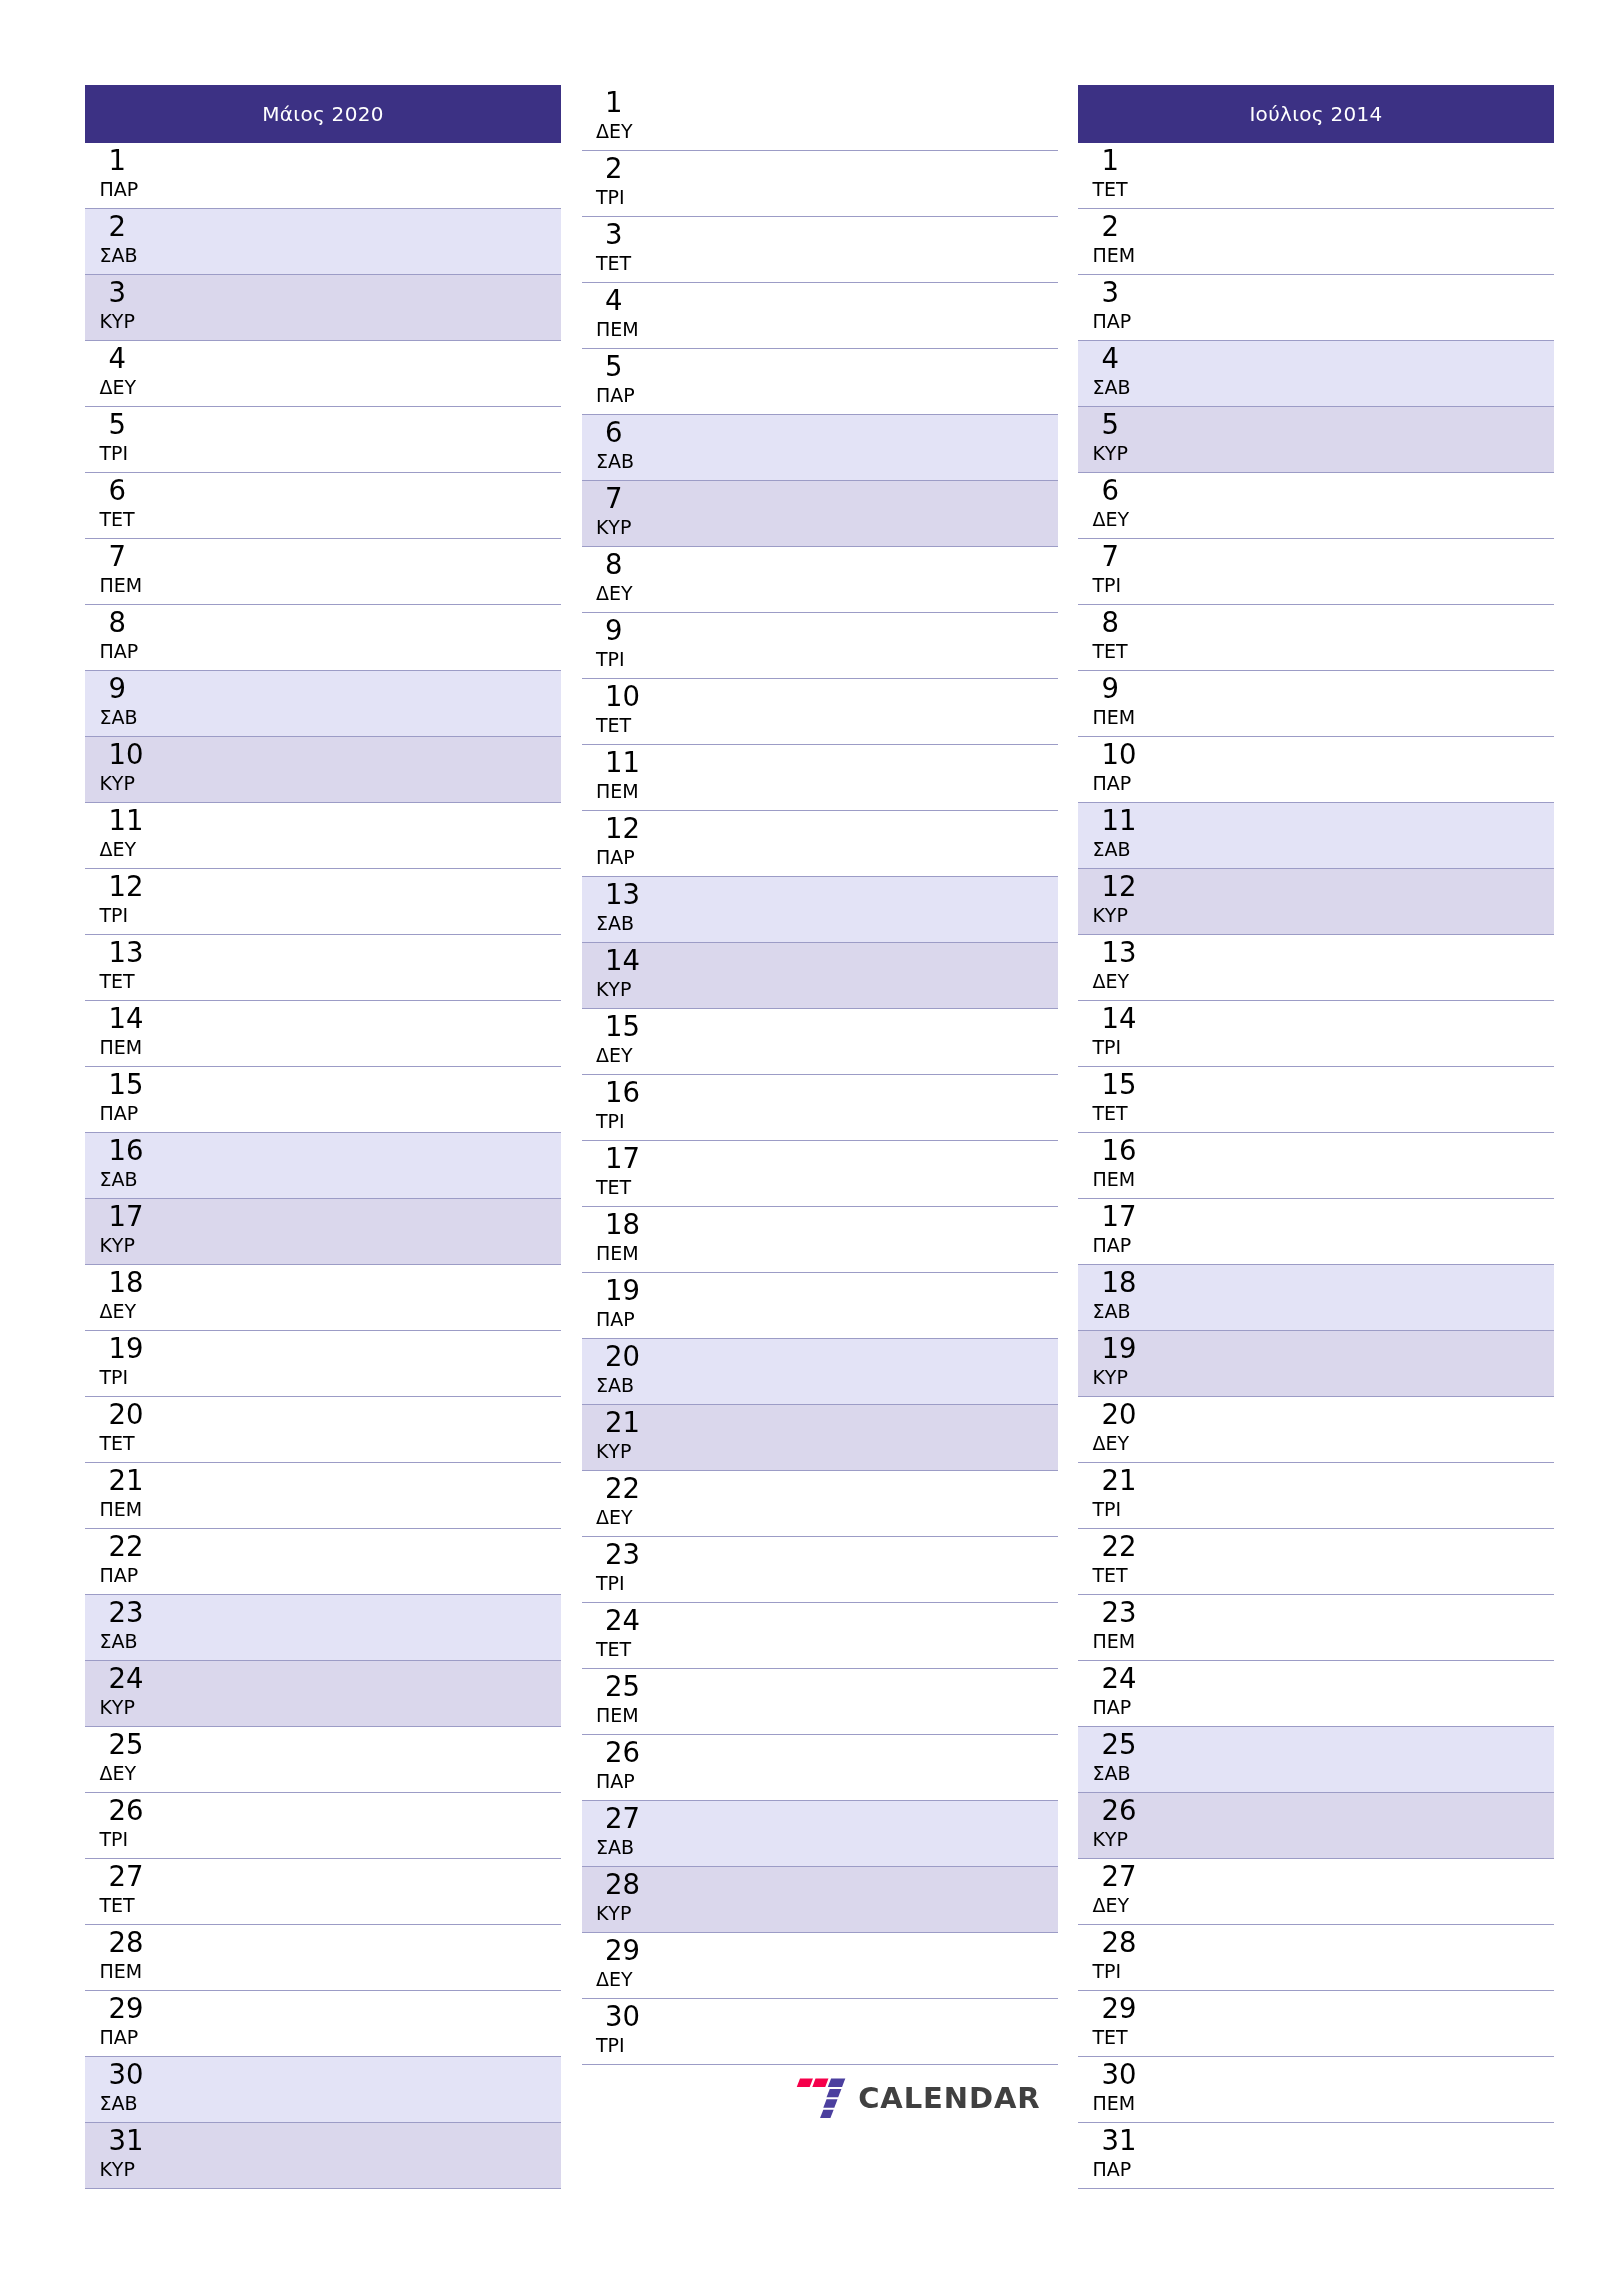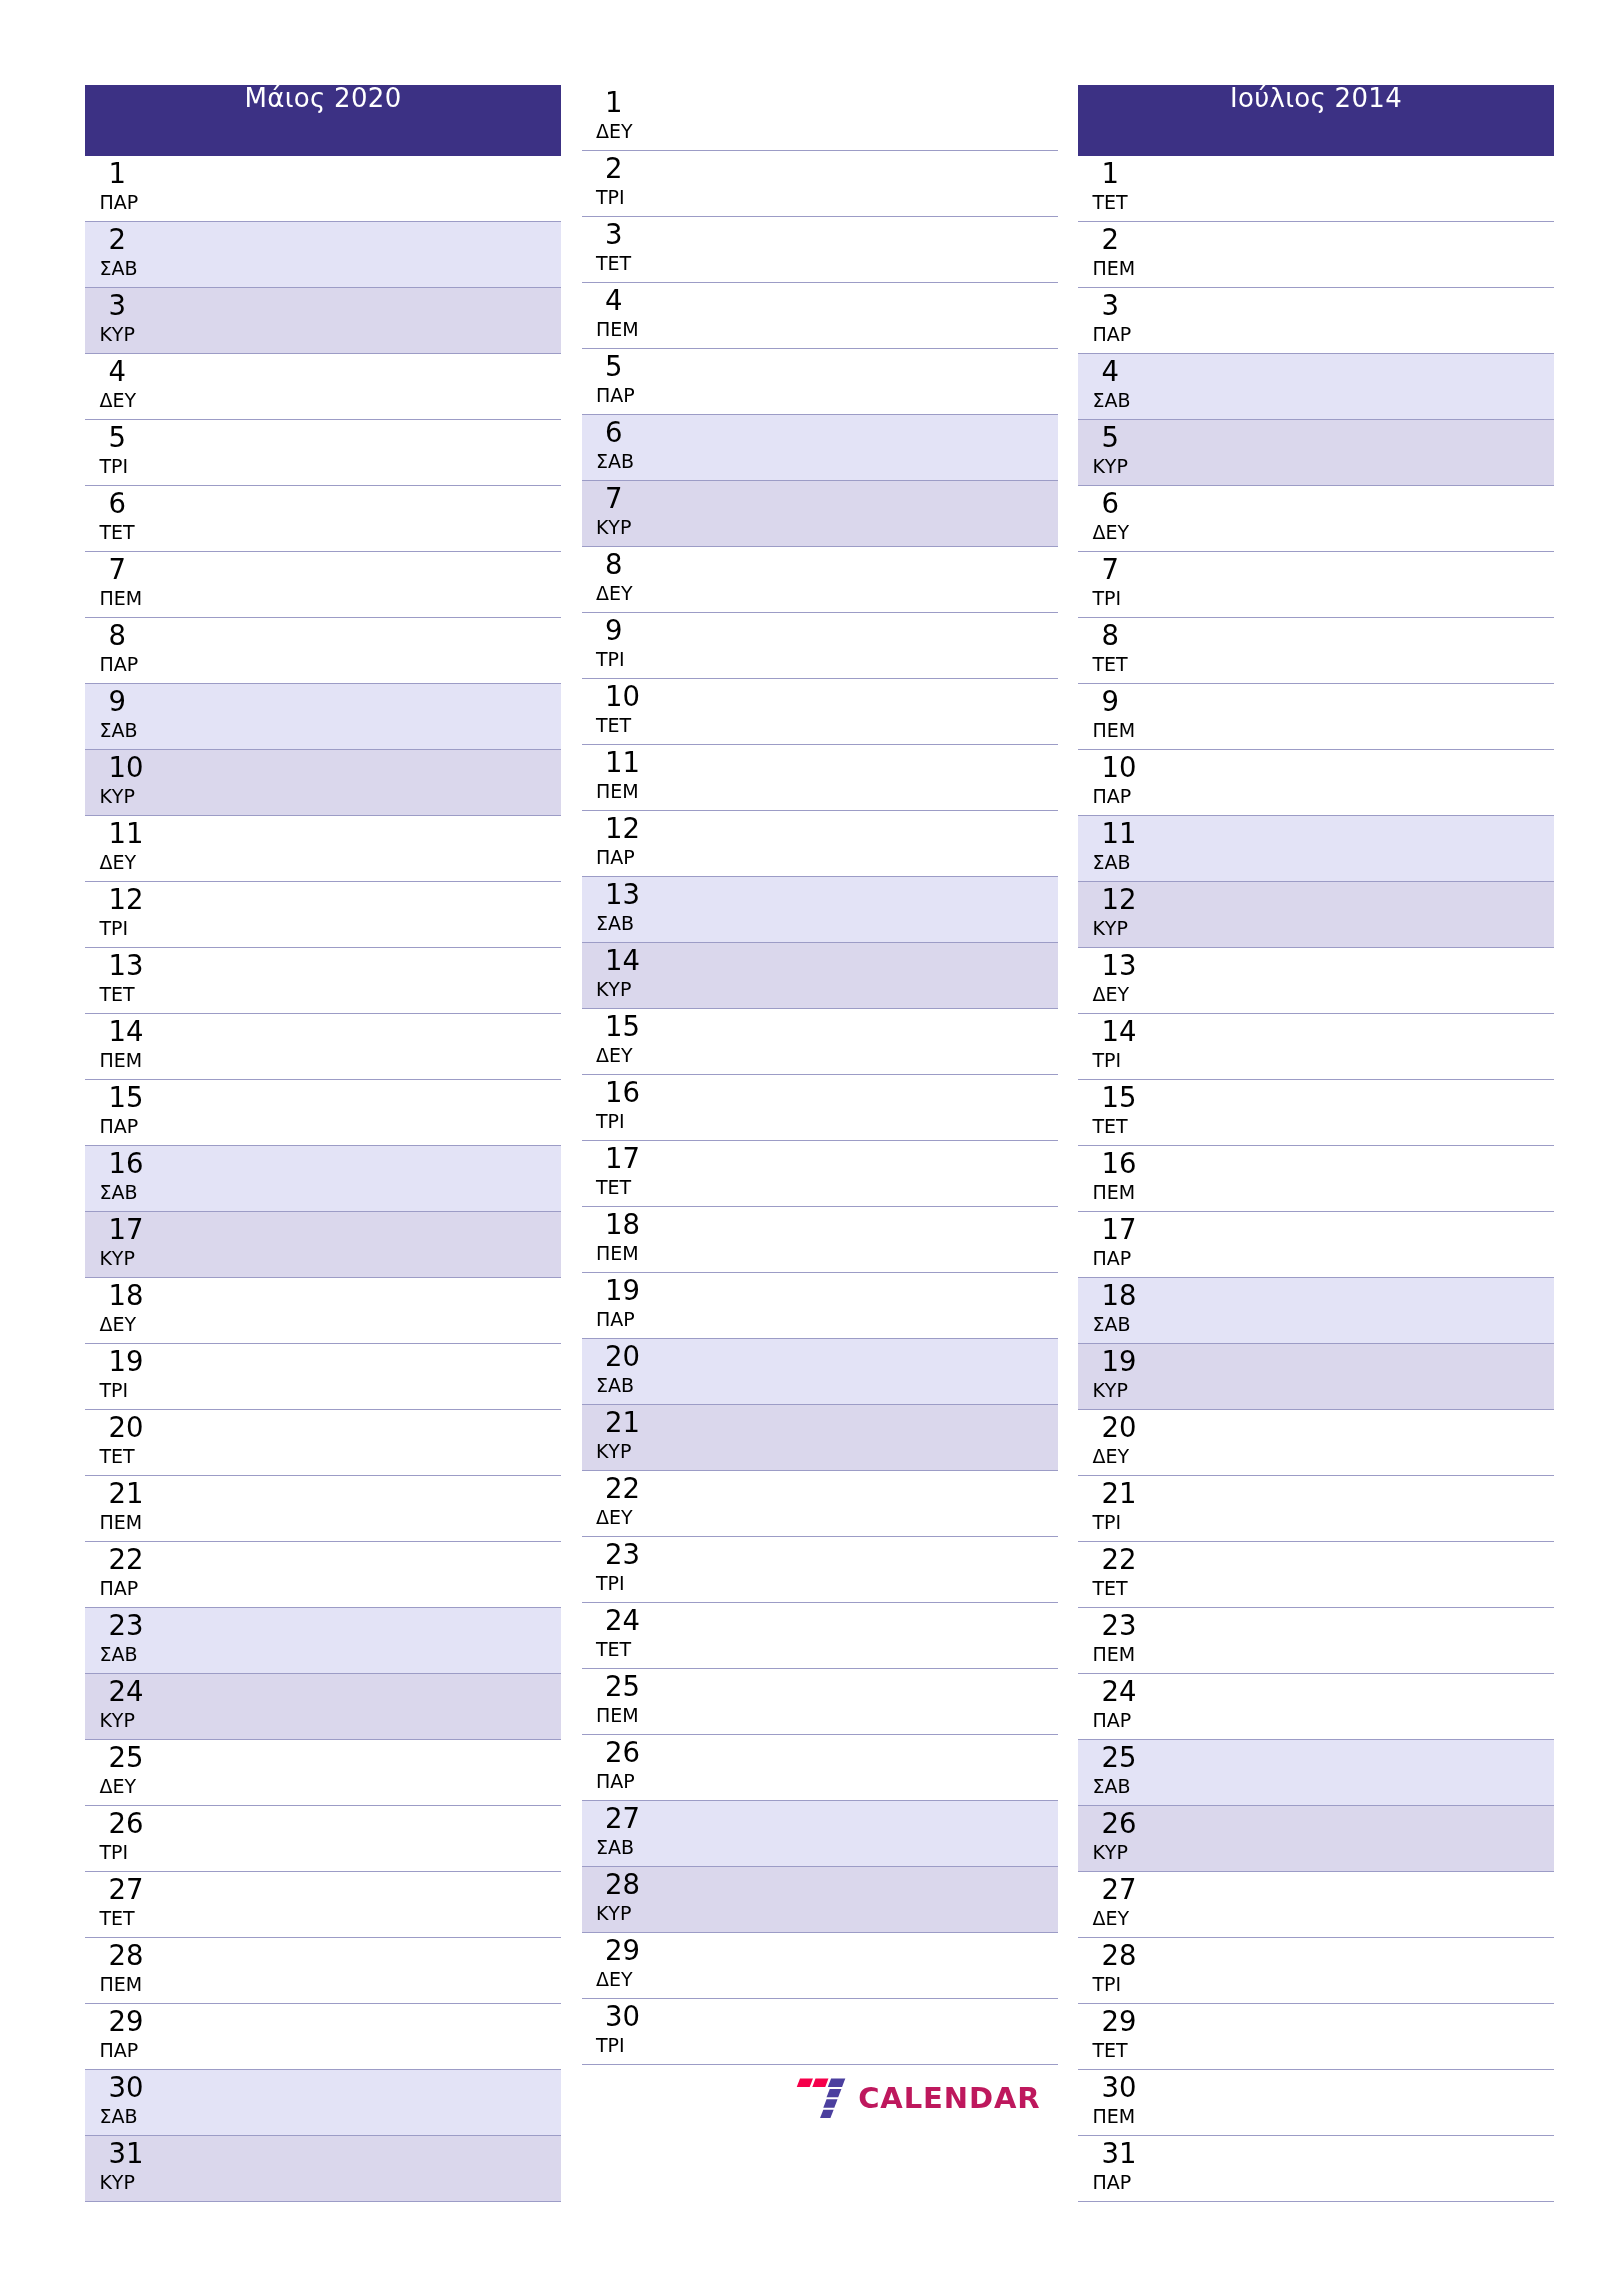--- a/index.html
+++ b/index.html
@@ -33,26 +33,27 @@
   }
 
   .month-column {
     width: 476px;
     display: flex;
     flex-direction: column;
     position: relative;
   }
 
   .month-header {
-    height: 71px;
+    height: 58px;
     background: #3c3184;
     color: #ffffff;
     display: flex;
+    align-items: center;
     justify-content: center;
-    font-size: 26px;
+    font-size: 20px;
     font-weight: 400;
     letter-spacing: 0.3px;
     line-height: 1;
     box-sizing: border-box;
   }
 
   .days {
     display: flex;
     flex-direction: column;
   }
@@ -113,21 +114,21 @@
   .logo-mark {
     width: 52px;
     height: 44px;
     display: block;
   }
 
   .logo-word {
     font-size: 29px;
     font-weight: 700;
     letter-spacing: 0.9px;
-    color: #be185d;
+    color: #404040;
     line-height: 1;
     font-family: "DejaVu Sans", "Liberation Sans", sans-serif;
   }
 </style>
 </head>
 <body>
 
 <div class="page">
   <div class="planner">
 

